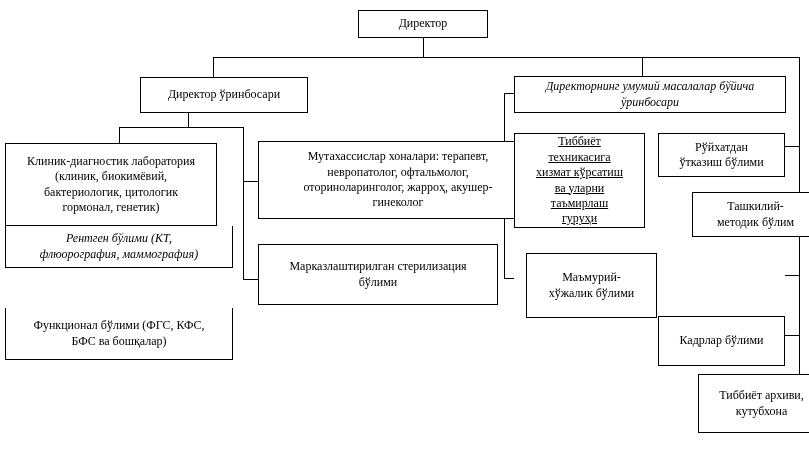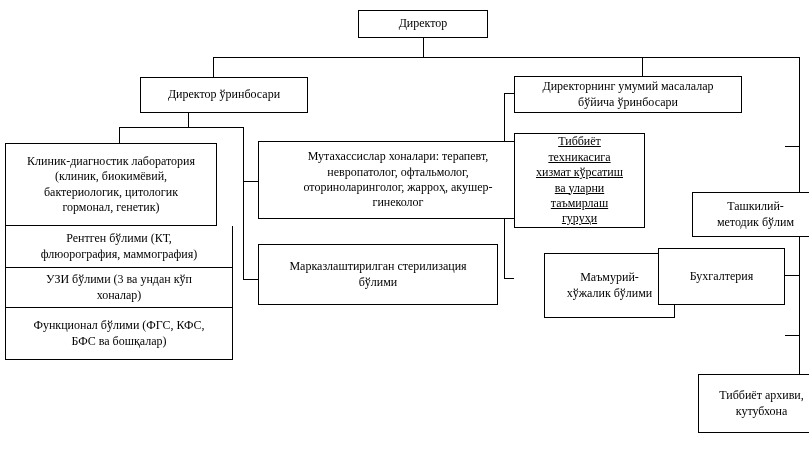--- a/index.html
+++ b/index.html
@@ -54,30 +54,30 @@
   <div class="conn" style="left:243px; top:279px; width:15px;  height:1px;"></div>
   <div class="conn" style="left:504px; top:93px;  width:10px;  height:1px;"></div>
   <div class="conn" style="left:504px; top:93px;  width:1px;   height:186px;"></div>
   <div class="conn" style="left:504px; top:161px; width:10px;  height:1px;"></div>
   <div class="conn" style="left:504px; top:278px; width:10px;  height:1px;"></div>
 
   <div class="node" style="left:358px; top:10px; width:130px; height:28px;">Директор</div>
 
   <div class="node" style="left:140px; top:77px; width:168px; height:36px;">Директор ўринбосари</div>
 
-  <div class="node" style="left:514px; top:76px; width:228px; height:37px;">Директорнинг умумий масалалар бўйича ўринбосари</div>
+  <div class="node" style="left:514px; top:76px; width:272px; height:37px;font-style:italic;">Директорнинг умумий масалалар бўйича ўринбосари</div>
 
   <div class="node" style="left:5px; top:143px; width:212px; height:83px;">Клиник-диагностик лаборатория (клиник, биокимёвий, бактериологик, цитологик гормонал, генетик)</div>
-  <div class="node cell" style="left:5px; top:226px; width:228px; height:42px;">Рентген бўлими (КТ, флюорография, маммография)</div>
-  <div class="node cell" style="left:5px; top:268px; width:228px; height:40px;">УЗИ бўлими (3 ва ундан кўп хоналар)</div>
+  <div class="node cell" style="left:5px; top:226px; width:228px; height:42px;font-style:italic;">Рентген бўлими (КТ, флюорография, маммография)</div>
   <div class="node cell" style="left:5px; top:308px; width:228px; height:52px;">Функционал бўлими (ФГС,  КФС, БФС ва бошқалар)</div>
 
   <div class="node" style="left:258px; top:141px; width:280px; height:78px;">Мутахассислар хоналари:  терапевт, невропатолог,  офтальмолог, оториноларинголог, жарроҳ,  акушер-гинеколог</div>
   <div class="node" style="left:258px; top:244px; width:240px; height:61px;">Марказлаштирилган стерилизация бўлими</div>
 
   <div class="node" style="left:514px; top:133px; width:131px; height:95px;text-decoration:underline;">Тиббиёт техникасига хизмат кўрсатиш ва уларни таъмирлаш гуруҳи</div>
-  <div class="node" style="left:544px; top:253px; width:131px; height:65px;">Маъмурий-хўжалик бўлими</div>
+  <div class="node" style="left:526px; top:253px; width:131px; height:65px;">Маъмурий-хўжалик бўлими</div>
 
+  <div class="node" style="left:658px; top:133px; width:127px; height:44px;">Рўйхатдан ўтказиш бўлими</div>
   <div class="node" style="left:692px; top:192px; width:127px; height:45px;">Ташкилий-методик бўлим</div>
-  <div class="node" style="left:658px; top:248px; width:127px; height:57px;">Бухгалтерия</div>
+  <div class="node" style="left:658px; top:316px; width:127px; height:50px;">Кадрлар бўлими</div>
   <div class="node" style="left:658px; top:374px; width:127px; height:59px;margin-left:40px;">Тиббиёт архиви, кутубхона</div>
 
 </div>
 
 </body></html>

